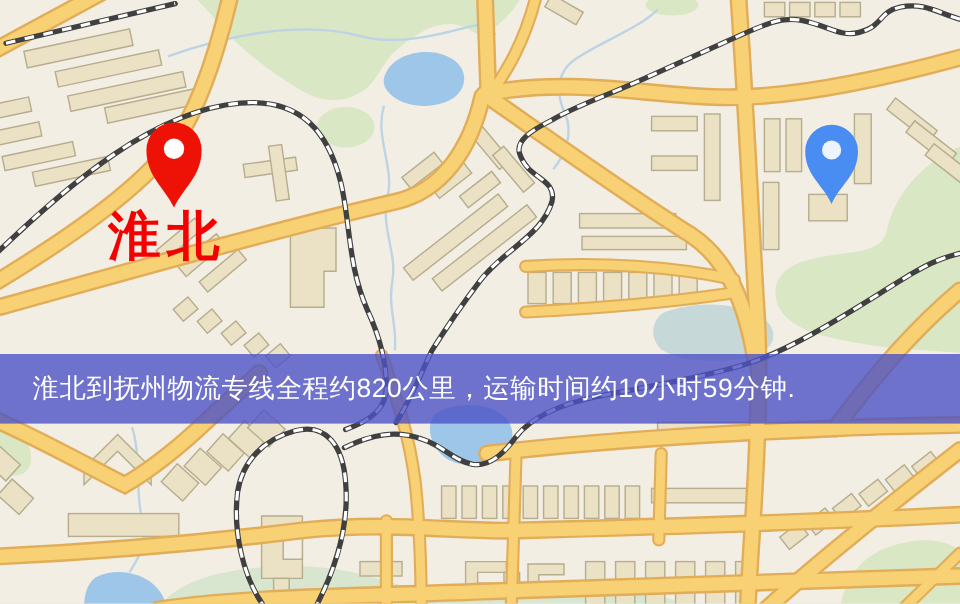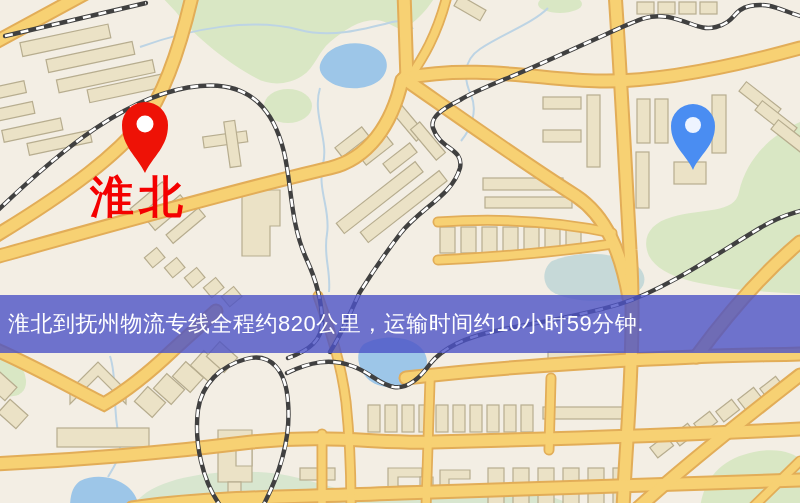--- a/index.html
+++ b/index.html
@@ -13,21 +13,21 @@
     position:absolute;line-height:1;font-weight:bold;white-space:nowrap;
     font-family:"Liberation Serif", serif;
   }
   .map-label.origin{left:90px;top:176px;font-size:44px;letter-spacing:5px;}
   .map-label.dest{left:645px;top:181px;font-size:43px;letter-spacing:3px;}
   .banner{
     position:absolute;left:0;top:295px;width:800px;height:58px;
     display:flex;align-items:center;
   }
   .banner span{
-    padding-left:8px;font-size:22px;letter-spacing:0.5px;white-space:nowrap;
+    padding-left:27px;font-size:22px;letter-spacing:0.5px;white-space:nowrap;
     font-family:"Liberation Sans", sans-serif;
   }
   .bld{fill:#ebe2c6;stroke:#b7ad8f;stroke-width:1.2;}
   .bld-bg{fill:#f3eee4;stroke:#b7ad8f;stroke-width:1.2;}
   .road-c{fill:none;stroke:#e2ad58;stroke-width:15;stroke-linecap:round;}
   .road-c.minor{stroke-width:11;}
   .road-f{fill:none;stroke:#f7d173;stroke-width:11;stroke-linecap:round;}
   .road-f.minor{stroke-width:7.5;}
   .rail-b{fill:none;stroke:#404040;stroke-width:4.4;stroke-linecap:round;}
   .rail-d{fill:none;stroke:#ffffff;stroke-width:2.6;stroke-dasharray:8 8;}

